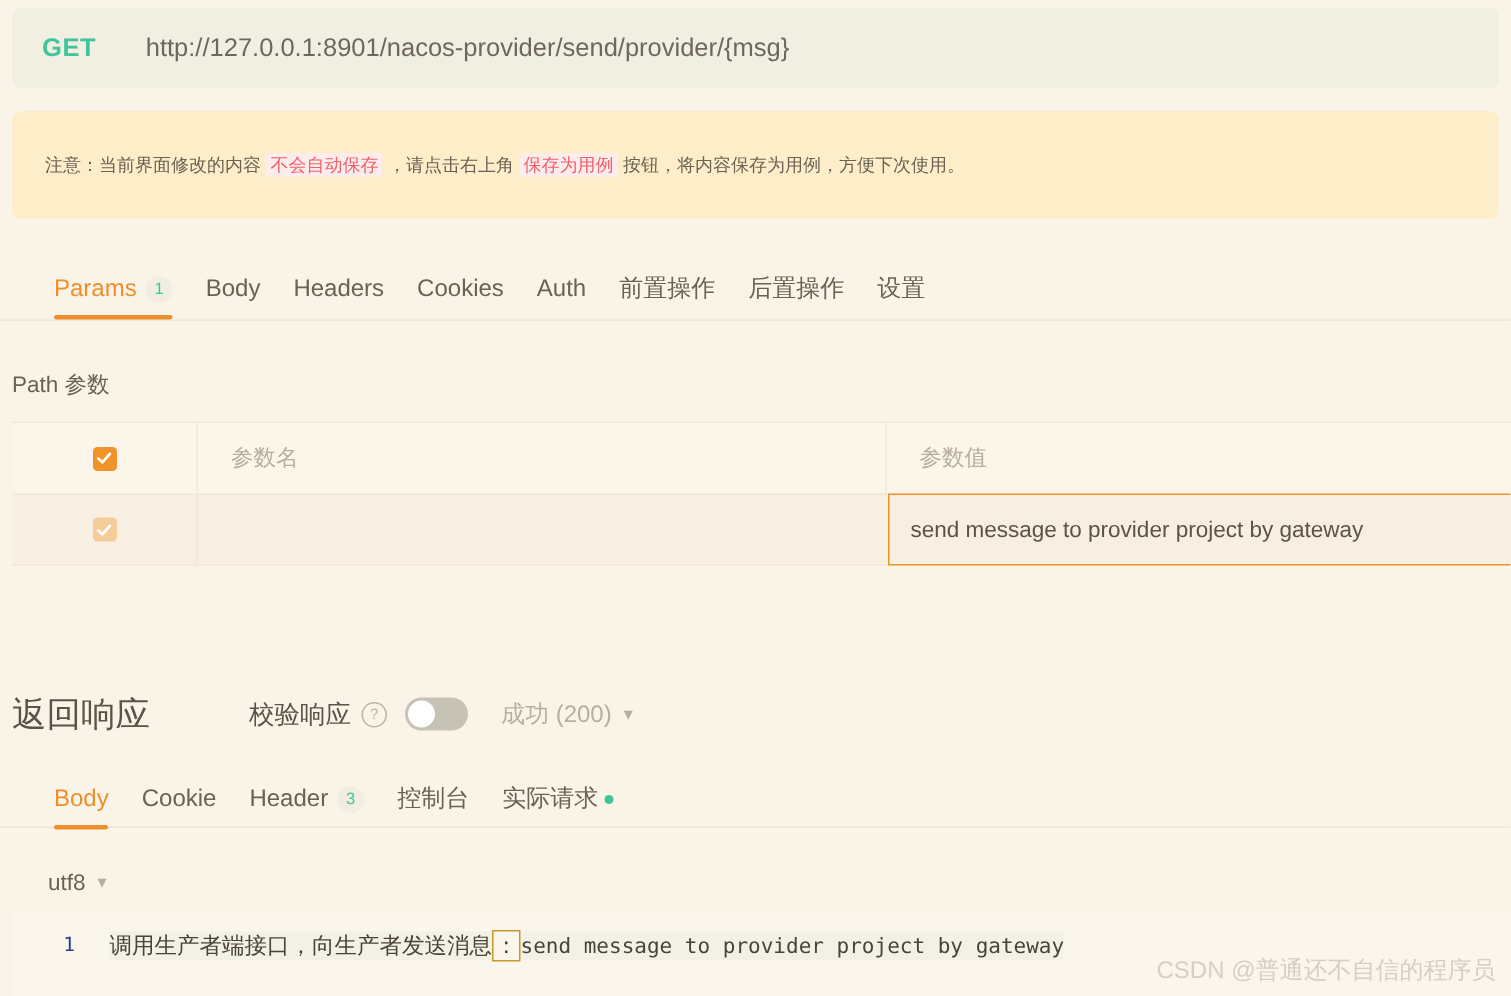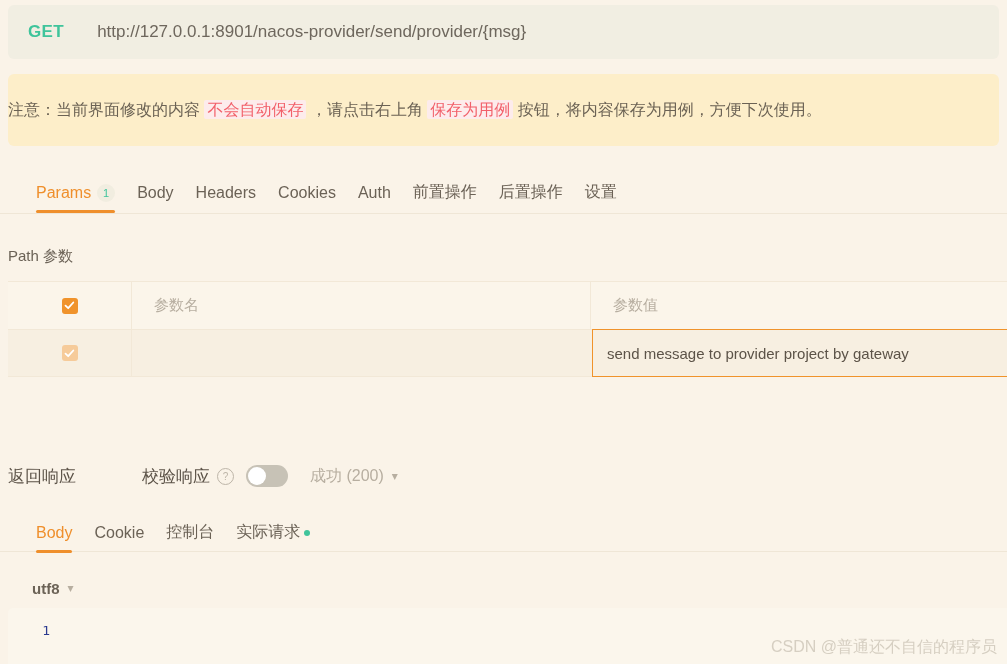--- a/index.html
+++ b/index.html
@@ -51,21 +51,22 @@
     top: 74px;
     width: 991px;
     height: 72px;
     background: #fdeec9;
     border-radius: 6px;
     display: flex;
     align-items: center;
     box-sizing: border-box;
   }
   .notice-text {
-    font-size: 16px;
+    margin-left: 22px;
+    font-size: 12px;
     color: #6b6254;
     white-space: nowrap;
     line-height: 1.4;
   }
   .hl {
     color: #f2606a;
     background: #fdecec;
     padding: 1px 3px;
     border-radius: 2px;
   }
@@ -202,21 +203,21 @@
 
   
   .resp-head {
     position: absolute;
     left: 8px;
     top: 461px;
     display: flex;
     align-items: center;
     height: 30px;
   }
-  .resp-title { font-size: 17px; color: #5c5348; margin-right: 22px; }
+  .resp-title { font-size: 23px; color: #5c5348; margin-right: 22px; }
   .verify { font-size: 17px; color: #5c5348; margin-left: 44px; }
   .qmark {
     display: inline-flex; align-items: center; justify-content: center;
     width: 15px; height: 15px; border-radius: 50%;
     border: 1px solid #bdb5a8; color: #bdb5a8;
     font-size: 10px; margin-left: 7px;
     cursor: pointer;
   }
   .toggle {
     width: 42px; height: 22px; border-radius: 11px;
@@ -266,21 +267,21 @@
   }
   .seg div {
     padding: 0 11px;
     display: flex; align-items: center;
     font-size: 14px; color: #8d8577;
     cursor: pointer;
   }
   .seg div.on { background: #e6ddc9; color: #5c5348; }
   .enc {
     margin-left: 24px; font-size: 15px; color: #6b6256;
-    display: flex; align-items: center; cursor: pointer; font-weight: bold;
+    display: flex; align-items: center; cursor: pointer;
   }
 
   
   .viewer {
     position: absolute;
     left: 8px;
     top: 608px;
     width: 999px;
     height: 56px;
     background: #fbf6ec;
@@ -426,35 +427,40 @@
 <div class="resp-tabs">
   <div class="tabrow">
     <div class="tab active">
       <span>Body</span>
       <span class="ul"></span>
     </div>
     <div class="tab">
       <span>Cookie</span>
     </div>
     <div class="tab">
+      <span>Header</span>
+      <span class="badge">3</span>
+    </div>
+    <div class="tab">
       <span>控制台</span>
     </div>
     <div class="tab">
       <span>实际请求</span>
       <span class="greendot"></span>
     </div>
   </div>
 </div>
 
 <div class="viewbar">
   <div class="enc">
     <span>utf8</span>
     <span class="chev">▾</span>
   </div>
 </div>
 
 <div class="viewer">
   <div class="codeline">
     <span class="lnum">1</span>
+    <span class="codetext"><span class="cn">调用生产者端接口，向生产者发送消息</span><span class="colonbox cn">：</span><span>send message to provider project by gateway</span></span>
   </div>
 </div>
 
 <div class="wm">CSDN @普通还不自信的程序员</div>
 
 </body></html>

